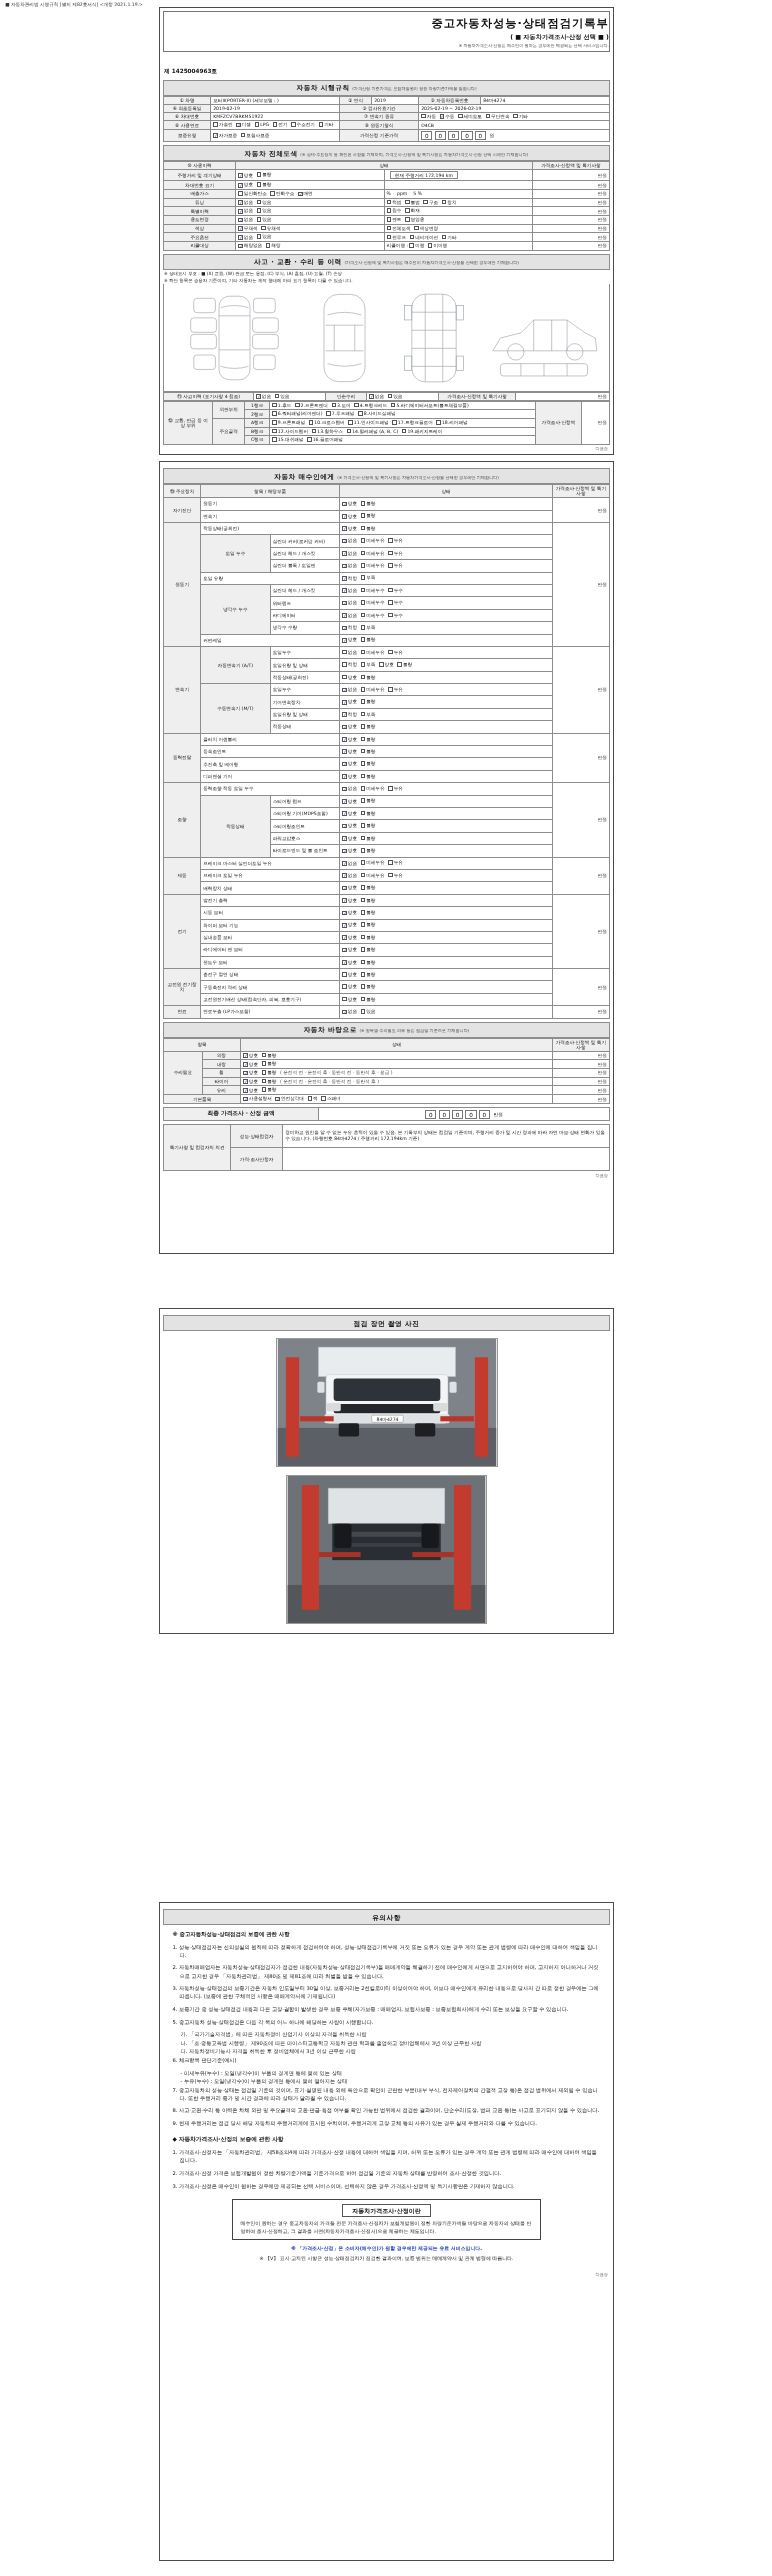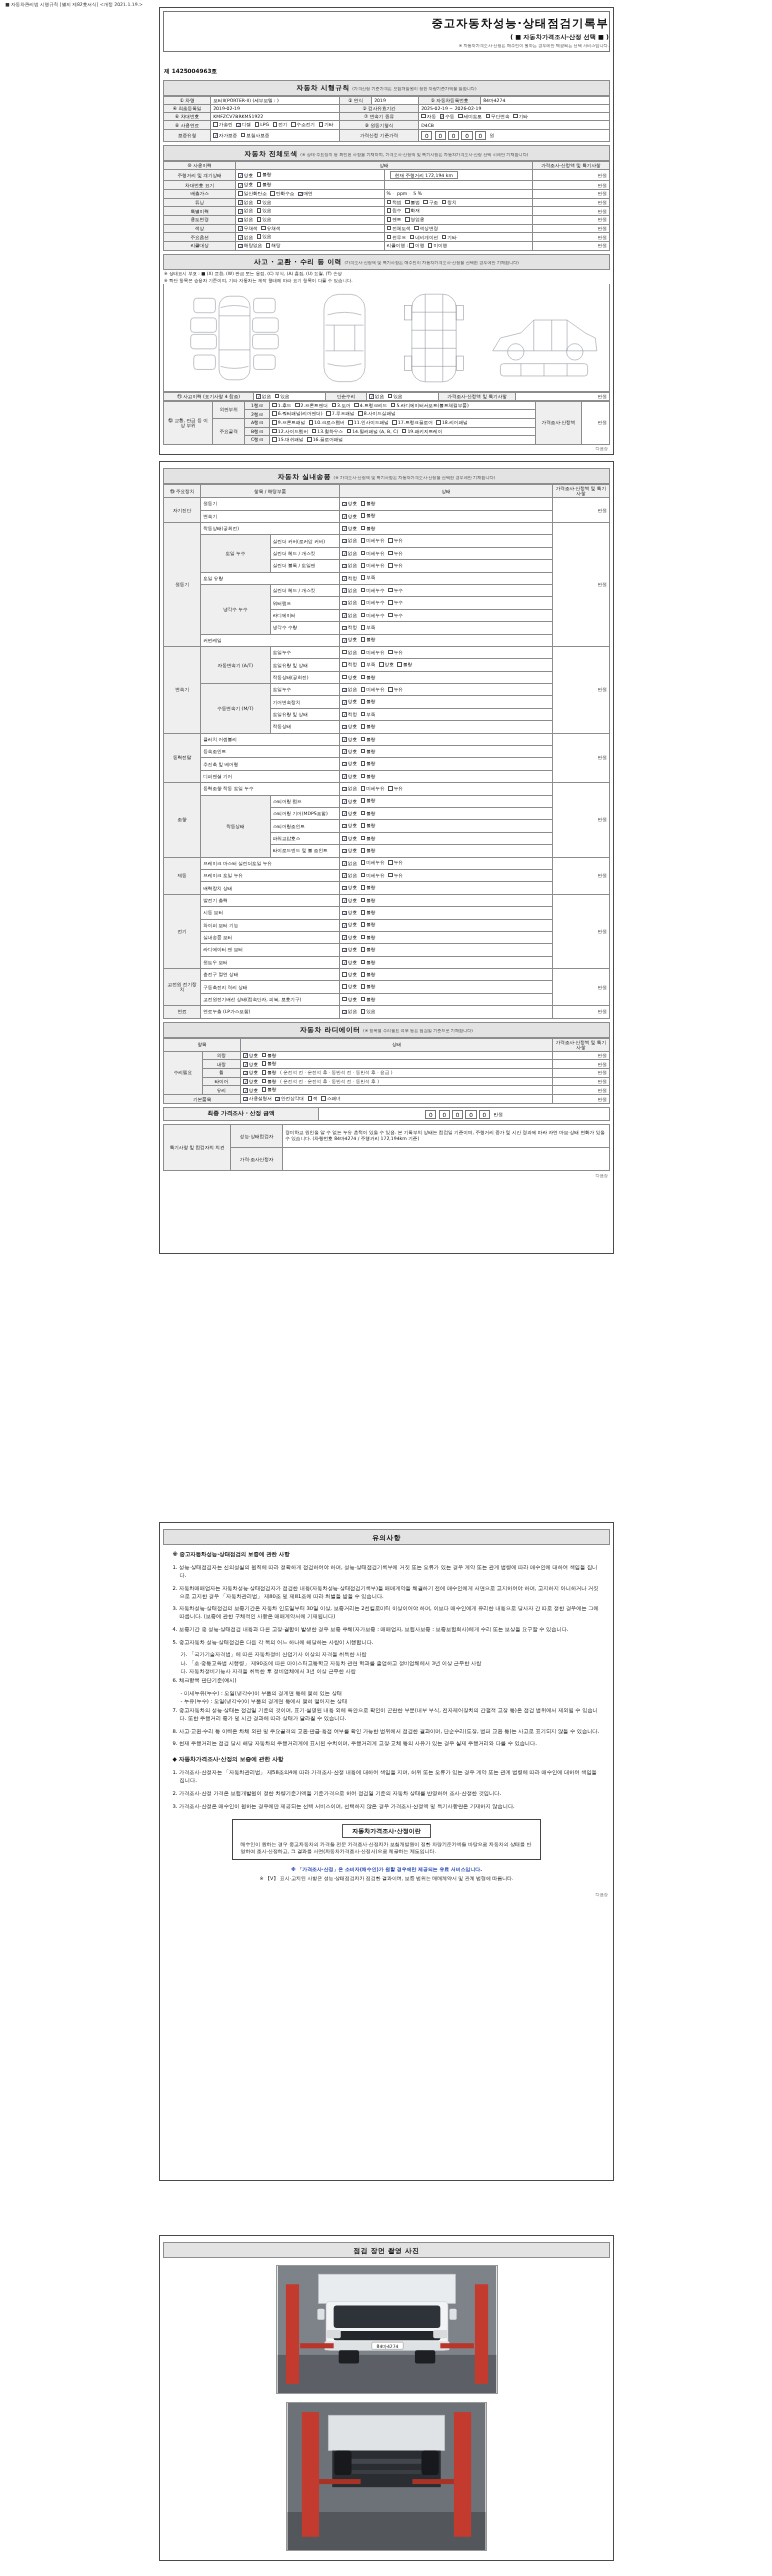--- a/index.html
+++ b/index.html
@@ -295,21 +295,21 @@
                 <td class="st"><span class="cb"><span class="bx"></span><span>15.대쉬패널</span></span><span class="cb"><span class="bx"></span><span>16.플로어패널</span></span></td>
               </tr>
             </tbody>
           </table>
         </div>
       <div class="nextpage">다음장</div>
     </div>
 
     <div class="bigbox" id="box2">
       <div class="sechead">
-        <span class="st1">자동차 실내송풍</span>
+        <span class="st1">자동차 매수인에게</span>
         <span class="st2">(※ 가격조사·산정액 및 특기사항은 자동차가격조사·산정을 선택한 경우에만 기재합니다)</span>
       </div>
       <div id="detail">
           <table class="t">
             <tbody>
               <tr>
                 <td class="lbl" style="width:37px">⑬ 주요장치</td>
                 <td class="lbl" colspan="2" style="width:139px">항목 / 해당부품</td>
                 <td class="lbl">상태</td>
                 <td class="lbl" style="width:57px">가격조사·산정액 및 특기사항</td>
@@ -503,21 +503,21 @@
                 <td class="lbl" rowspan="1">연료</td>
                 <td colspan="2">연료누출 (LP가스포함)</td>
                 <td class="st"><span class="cb"><span class="bx">✓</span><span>없음</span></span><span class="cb"><span class="bx"></span><span>있음</span></span></td>
                 <td class="price" rowspan="1">만원</td>
               </tr>
             </tbody>
           </table>
         </div>
 
       <div class="sechead">
-        <span class="st1">자동차 라디에이터</span>
+        <span class="st1">자동차 바탕으로</span>
         <span class="st2">(※ 항목별 수리필요 여부 등은 점검일 기준으로 기재합니다)</span>
       </div>
       <div id="etc-table">
           <table class="t">
             <tbody>
               <tr>
                 <td class="lbl" colspan="2" style="width:77px">항목</td>
                 <td class="lbl">상태</td>
                 <td class="lbl" style="width:57px">가격조사·산정액 및 특기사항</td>
               </tr>
@@ -575,20 +575,63 @@
                 <td class="remtext">경미하고 원인을 알 수 없는 누유 흔적이 있을 수 있음. 본 기록부의 상태는 점검일 기준이며, 주행거리 증가 및 시간 경과에 따라 자연 마모·상태 변화가 있을 수 있습니다. (차량번호 84마4274 / 주행거리 172,194km 기준)</td>
               </tr>
               <tr style="height:23px">
                 <td class="lbl" style="width:52px">가격·조사산정자</td>
                 <td class="remtext"></td>
               </tr>
             </tbody>
           </table>
         </div>
       <div class="nextpage">다음장</div>
+    </div>
+
+    <div class="bigbox" id="box4">
+      <div class="sechead">
+        <span class="st1">점검 장면 촬영 사진</span>
+      </div>
+
+      <svg class="photo" width="222" height="129" viewBox="0 0 430 250">
+        <rect width="430" height="250" fill="#7e838a"></rect>
+        <rect y="175" width="430" height="75" fill="#5c6066"></rect>
+        <rect x="16" y="36" width="26" height="196" fill="#c23b2e"></rect>
+        <rect x="388" y="36" width="26" height="196" fill="#c23b2e"></rect>
+        <rect x="80" y="16" width="270" height="58" fill="#e9ecee" stroke="#b9bec3"></rect>
+        <rect x="95" y="70" width="240" height="96" rx="8" fill="#f2f4f5" stroke="#c4c9cd"></rect>
+        <rect x="110" y="78" width="210" height="44" rx="6" fill="#2d3338"></rect>
+        <rect x="110" y="128" width="210" height="18" rx="4" fill="#23272b"></rect>
+        <rect x="96" y="126" width="28" height="16" rx="3" fill="#d8dadc"></rect>
+        <rect x="306" y="126" width="28" height="16" rx="3" fill="#d8dadc"></rect>
+        <rect x="92" y="148" width="246" height="18" rx="3" fill="#dfe2e4"></rect>
+        <rect x="185" y="150" width="62" height="14" rx="2" fill="#ffffff" stroke="#888"></rect>
+        <text x="216" y="161" font-size="9" text-anchor="middle" fill="#222" id="plate-text-1">84마4274</text>
+        <rect x="78" y="84" width="14" height="22" rx="3" fill="#dfe2e4"></rect>
+        <rect x="338" y="84" width="14" height="22" rx="3" fill="#dfe2e4"></rect>
+        <rect x="120" y="166" width="40" height="26" rx="4" fill="#1d1f22"></rect>
+        <rect x="270" y="166" width="40" height="26" rx="4" fill="#1d1f22"></rect>
+        <rect x="44" y="152" width="66" height="10" fill="#b8352a"></rect>
+        <rect x="320" y="152" width="66" height="10" fill="#b8352a"></rect>
+      </svg>
+
+      <svg class="photo" width="201" height="149" viewBox="0 0 390 290">
+        <rect width="390" height="290" fill="#6d7278"></rect>
+        <rect y="215" width="390" height="75" fill="#53575c"></rect>
+        <rect x="28" y="18" width="34" height="246" fill="#c23b2e"></rect>
+        <rect x="328" y="18" width="34" height="246" fill="#c23b2e"></rect>
+        <rect x="80" y="24" width="230" height="70" fill="#dfe3e6" stroke="#b6bbc0"></rect>
+        <rect x="88" y="94" width="214" height="72" fill="#2a2d31"></rect>
+        <rect x="100" y="110" width="190" height="10" fill="#44484d"></rect>
+        <rect x="120" y="132" width="150" height="8" fill="#3a3e43"></rect>
+        <rect x="92" y="94" width="34" height="48" rx="6" fill="#17191c"></rect>
+        <rect x="264" y="94" width="34" height="48" rx="6" fill="#17191c"></rect>
+        <rect x="62" y="150" width="82" height="10" fill="#a93226"></rect>
+        <rect x="246" y="150" width="82" height="10" fill="#a93226"></rect>
+      </svg>
     </div>
 
     <div class="bigbox" id="box3">
       <div class="sechead">
         <span class="st1">유의사항</span>
       </div>
       <div class="nbody" id="notice-body">
           <div class="nsubtitle">※ 중고자동차성능·상태점검의 보증에 관한 사항</div>
           <div class="nitem">1. 성능·상태점검자는 신의성실의 원칙에 따라 정확하게 점검하여야 하며, 성능·상태점검기록부에 거짓 또는 오류가 있는 경우 계약 또는 관계 법령에 따라 매수인에 대하여 책임을 집니다.</div>
           <div class="nitem">2. 자동차매매업자는 자동차성능·상태점검자가 점검한 내용(자동차성능·상태점검기록부)을 매매계약을 체결하기 전에 매수인에게 서면으로 고지하여야 하며, 고지하지 아니하거나 거짓으로 고지한 경우 「자동차관리법」 제80조 및 제81조에 따라 처벌을 받을 수 있습니다.</div>
@@ -608,58 +651,15 @@
           <div class="nitem">1. 가격조사·산정자는 「자동차관리법」 제58조의4에 따라 가격조사·산정 내용에 대하여 책임을 지며, 허위 또는 오류가 있는 경우 계약 또는 관계 법령에 따라 매수인에 대하여 책임을 집니다.</div>
           <div class="nitem">2. 가격조사·산정 가격은 보험개발원이 정한 차량기준가액을 기준가격으로 하여 점검일 기준의 자동차 상태를 반영하여 조사·산정한 것입니다.</div>
           <div class="nitem">3. 가격조사·산정은 매수인이 원하는 경우에만 제공되는 선택 서비스이며, 선택하지 않은 경우 가격조사·산정액 및 특기사항란은 기재하지 않습니다.</div>
           <div class="ndefbox"><div class="ndeftitle">자동차가격조사·산정이란</div><div class="ndeftext">매수인이 원하는 경우 중고자동차의 가격을 전문 가격조사·산정자가 보험개발원이 정한 차량기준가액을 바탕으로 자동차의 상태를 반영하여 조사·산정하고, 그 결과를 서면(자동차가격조사·산정서)으로 제공하는 제도입니다.</div></div>
           <div class="nfinal"><b>※ 「가격조사·산정」은 소비자(매수인)가 원할 경우에만 제공되는 유료 서비스입니다.</b></div>
           <div class="nfinal">※ 【V】 표시·고지된 사항은 성능·상태점검자가 점검한 결과이며, 보증 범위는 매매계약서 및 관계 법령에 따릅니다.</div>
         </div>
       <div class="nextpage">다음장</div>
     </div>
 
-    <div class="bigbox" id="box4">
-      <div class="sechead">
-        <span class="st1">점검 장면 촬영 사진</span>
-      </div>
-
-      <svg class="photo" width="222" height="129" viewBox="0 0 430 250">
-        <rect width="430" height="250" fill="#7e838a"></rect>
-        <rect y="175" width="430" height="75" fill="#5c6066"></rect>
-        <rect x="16" y="36" width="26" height="196" fill="#c23b2e"></rect>
-        <rect x="388" y="36" width="26" height="196" fill="#c23b2e"></rect>
-        <rect x="80" y="16" width="270" height="58" fill="#e9ecee" stroke="#b9bec3"></rect>
-        <rect x="95" y="70" width="240" height="96" rx="8" fill="#f2f4f5" stroke="#c4c9cd"></rect>
-        <rect x="110" y="78" width="210" height="44" rx="6" fill="#2d3338"></rect>
-        <rect x="110" y="128" width="210" height="18" rx="4" fill="#23272b"></rect>
-        <rect x="96" y="126" width="28" height="16" rx="3" fill="#d8dadc"></rect>
-        <rect x="306" y="126" width="28" height="16" rx="3" fill="#d8dadc"></rect>
-        <rect x="92" y="148" width="246" height="18" rx="3" fill="#dfe2e4"></rect>
-        <rect x="185" y="150" width="62" height="14" rx="2" fill="#ffffff" stroke="#888"></rect>
-        <text x="216" y="161" font-size="9" text-anchor="middle" fill="#222" id="plate-text-1">84마4274</text>
-        <rect x="78" y="84" width="14" height="22" rx="3" fill="#dfe2e4"></rect>
-        <rect x="338" y="84" width="14" height="22" rx="3" fill="#dfe2e4"></rect>
-        <rect x="120" y="166" width="40" height="26" rx="4" fill="#1d1f22"></rect>
-        <rect x="270" y="166" width="40" height="26" rx="4" fill="#1d1f22"></rect>
-        <rect x="44" y="152" width="66" height="10" fill="#b8352a"></rect>
-        <rect x="320" y="152" width="66" height="10" fill="#b8352a"></rect>
-      </svg>
-
-      <svg class="photo" width="201" height="149" viewBox="0 0 390 290">
-        <rect width="390" height="290" fill="#6d7278"></rect>
-        <rect y="215" width="390" height="75" fill="#53575c"></rect>
-        <rect x="28" y="18" width="34" height="246" fill="#c23b2e"></rect>
-        <rect x="328" y="18" width="34" height="246" fill="#c23b2e"></rect>
-        <rect x="80" y="24" width="230" height="70" fill="#dfe3e6" stroke="#b6bbc0"></rect>
-        <rect x="88" y="94" width="214" height="72" fill="#2a2d31"></rect>
-        <rect x="100" y="110" width="190" height="10" fill="#44484d"></rect>
-        <rect x="120" y="132" width="150" height="8" fill="#3a3e43"></rect>
-        <rect x="92" y="94" width="34" height="48" rx="6" fill="#17191c"></rect>
-        <rect x="264" y="94" width="34" height="48" rx="6" fill="#17191c"></rect>
-        <rect x="62" y="150" width="82" height="10" fill="#a93226"></rect>
-        <rect x="246" y="150" width="82" height="10" fill="#a93226"></rect>
-      </svg>
-    </div>
-
   </div>
 </div>
 
 
 </body></html>

